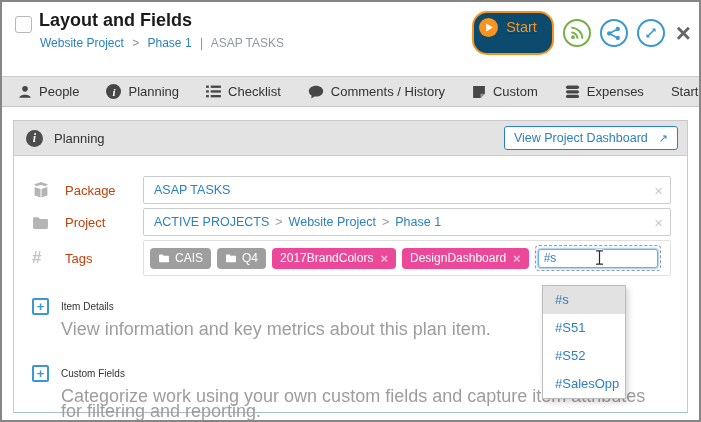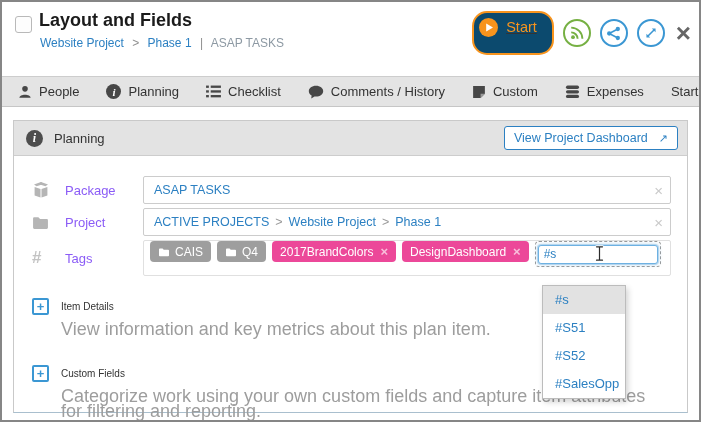--- a/index.html
+++ b/index.html
@@ -45,30 +45,30 @@
     font-family:"Liberation Serif",serif;font-style:italic;font-weight:700;font-size:12px;}
   .panel-title{margin-left:11px;font-size:13px;color:#333;}
   .dashboard-btn{margin-left:auto;background:#fff;border:1px solid #2c80c2;border-radius:3px;
     color:#2c80c2;font-size:12.5px;padding:4px 9px;display:flex;align-items:center;gap:11px;cursor:pointer;}
   .dashboard-ext{font-size:11px;}
   
   .row{display:flex;align-items:center;padding:0 16px 0 18px;margin-top:20px;height:28px;}
   .row+.row{margin-top:4px;}
   .row-icon{width:33px;flex:none;display:flex;align-items:center;}
   .hash-glyph{font-size:17px;font-weight:700;color:#c3c3c3;}
-  .row-label{width:78px;flex:none;font-size:13px;color:#8b5cf6;}
+  .row-label{width:78px;flex:none;font-size:13px;color:#c2410c;}
   .row-field{flex:1;position:relative;box-sizing:border-box;height:28px;border:1px solid #ccc;
     border-radius:2px;display:flex;align-items:center;padding:0 22px 0 10px;font-size:12.5px;}
   .field-link{color:#2c80c2;}
   .path-sep{color:#999;margin:0 6px;}
   .clear-x{position:absolute;right:7px;top:50%;transform:translateY(-50%);
     color:#c9c9c9;font-size:15px;line-height:1;cursor:pointer;}
   .tags-row{height:36px;}
   .tags-field{flex:1;box-sizing:border-box;height:36px;border:1px solid #e0e0e0;border-radius:2px;
-    display:flex;align-items:flex-start;padding:0 6px;gap:6px;}
+    display:flex;align-items:center;padding:0 6px;gap:6px;}
   .pill{height:21px;border-radius:4px;display:flex;align-items:center;gap:5px;
     padding:0 8px;font-size:12px;color:#fff;white-space:nowrap;cursor:default;}
   .pill-gray{background:#9e9e9e;}
   .pill-blue{background:#ec4899;cursor:pointer;}
   .pill-x{color:rgba(255,255,255,.65);font-size:13px;font-weight:700;margin-left:2px;cursor:pointer;}
   .tag-input-wrap{position:relative;border:1px dashed #9a9a9a;border-radius:4px;padding:2px;}
   .tag-input{width:120px;height:19px;box-sizing:border-box;border:1px solid #6db1e2;border-radius:3px;
     box-shadow:0 0 0 1px rgba(93,165,220,.30),0 0 4px rgba(93,165,220,.55);
     color:#2c80c2;font-size:12px;padding:0 5px;outline:none;font-family:"Liberation Sans",sans-serif;}
   .ibeam{position:absolute;left:58px;top:3px;pointer-events:none;}

